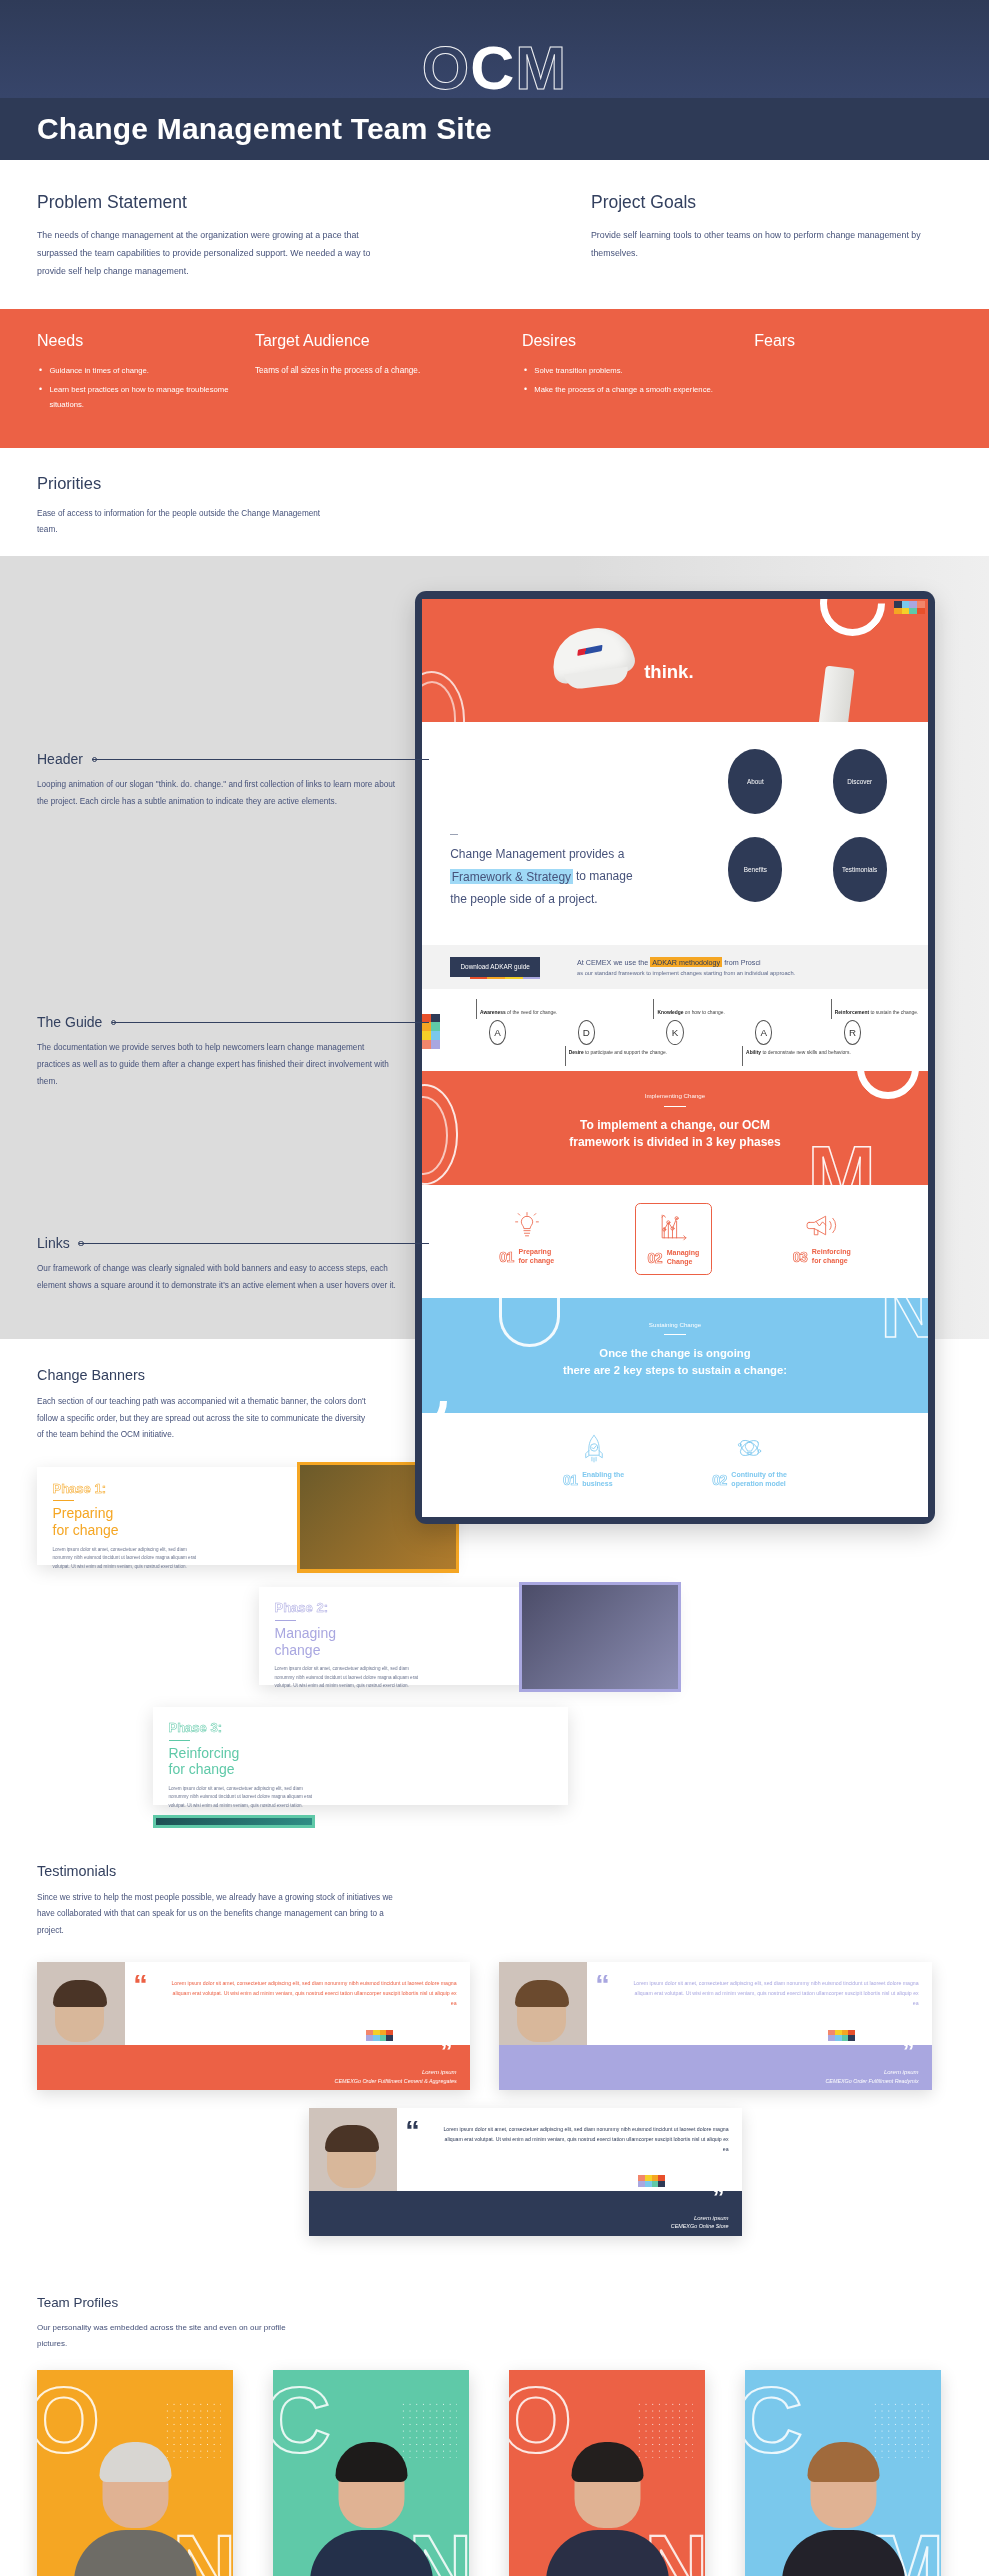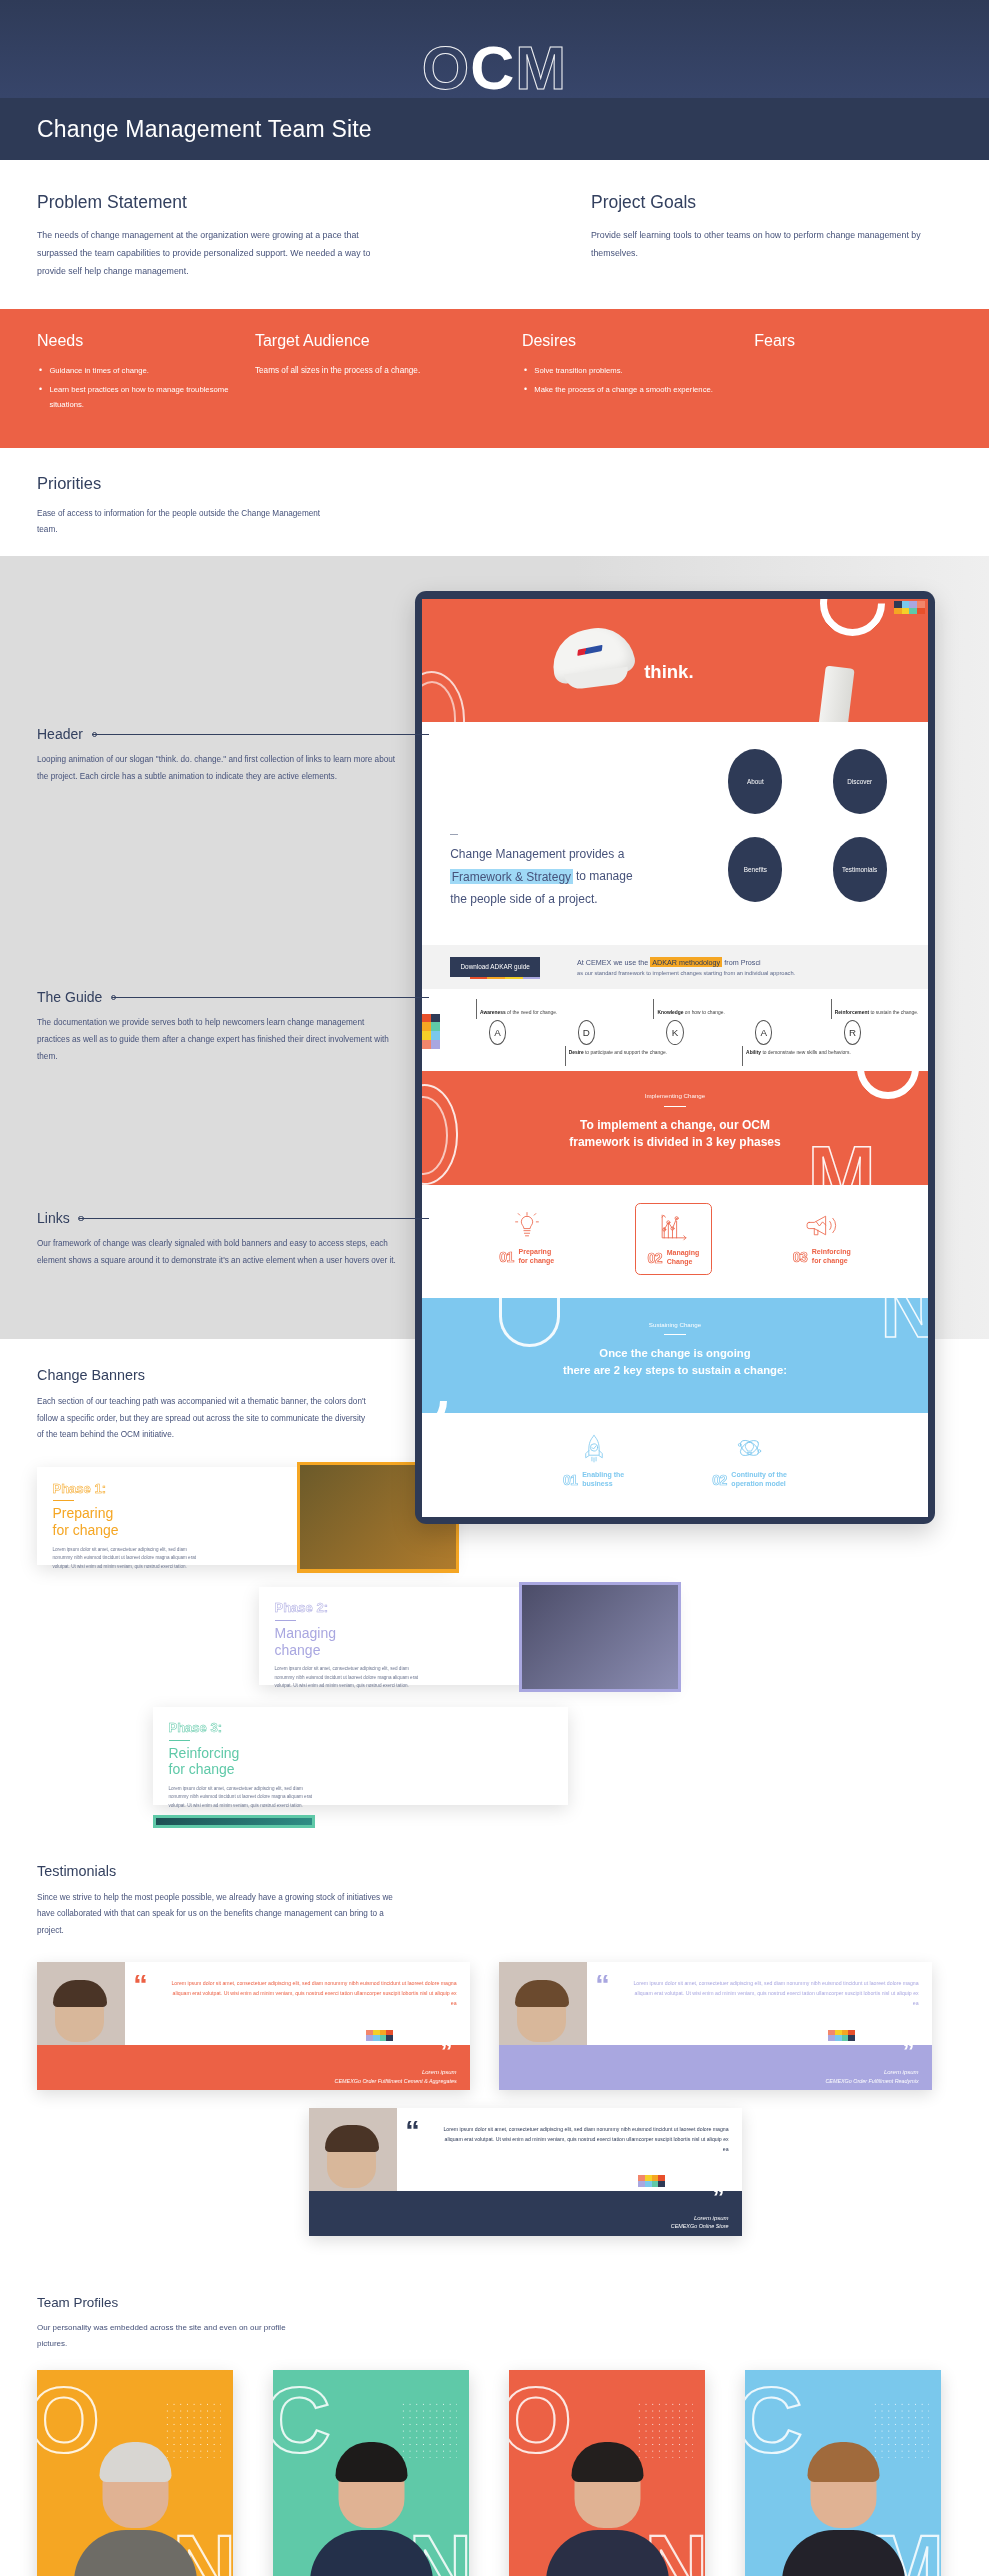--- a/index.html
+++ b/index.html
@@ -34,21 +34,21 @@
   }
   .logo-swatch { display: grid; grid-template-columns: repeat(4, 7.2px); grid-template-rows: 5.7px 5.7px; margin-top: 7.2px; }
   .logo-swatch i { display: block; width: 7.2px; height: 5.7px; }
 
   .hero-bar {
     position: absolute; left: 0; right: 0; bottom: 0; height: 62px;
     background: #2e3a56;
     display: flex; align-items: center;
     padding-left: 37px;
   }
-  .hero-title { color: #fff; font-size: 23px; font-weight: 400; letter-spacing: 0.2px; }
+  .hero-title { color: #fff; font-size: 30px; font-weight: 700; letter-spacing: 0.2px; }
 
   
   .two-col {
     display: flex; padding: 32px 37px 29px 37px; gap: 57px; justify-content: space-between;
   }
   .two-col .col { width: 361px; }
   h2.sec-title { font-size: 17.5px; font-weight: 400; color: #33405f; margin-bottom: 13.4px; }
   p.body-text { font-size: 8.8px; line-height: 2.05; color: #46527a; font-weight: 400; }
 
   
@@ -80,21 +80,21 @@
   .prio h2 { font-size: 16.5px; font-weight: 400; margin-bottom: 12.4px; }
   .prio p { font-size: 8.2px; line-height: 2.0; color: #46527a; width: 289px; }
 
   .grayband {
     position: relative;
     background: linear-gradient(90deg,#dcdcdc 0%, #dcdcdc 58%, #e4e4e4 75%, #efefef 100%);
     padding: 0 0 0 0;
     min-height: 783px;
   }
   .annotations { position: absolute; left: 37px; top: 0; width: 392px; z-index: 5; }
-  .anno { margin-bottom: 0; }
+  .anno { margin-bottom: 0; margin-top: 25px; }
   .anno-head { display: flex; align-items: center; gap: 0; position: relative; }
   .anno-head h4 { font-size: 14px; font-weight: 400; color: #33405f; white-space: nowrap; }
   .anno-line { flex: 1; height: 0.5px; background: #33405f; margin-left: 9.3px; position: relative; }
   .anno-line::before {
     content: ""; position: absolute; left: -0.5px; top: -1.5px; width: 3.1px; height: 3.1px;
     border: 0.5px solid #33405f; border-radius: 50%; background: transparent;
   }
   .anno p { font-size: 8.2px; line-height: 2.05; color: #46527a; margin-top: 10.3px; width: 361px; }
 
   

